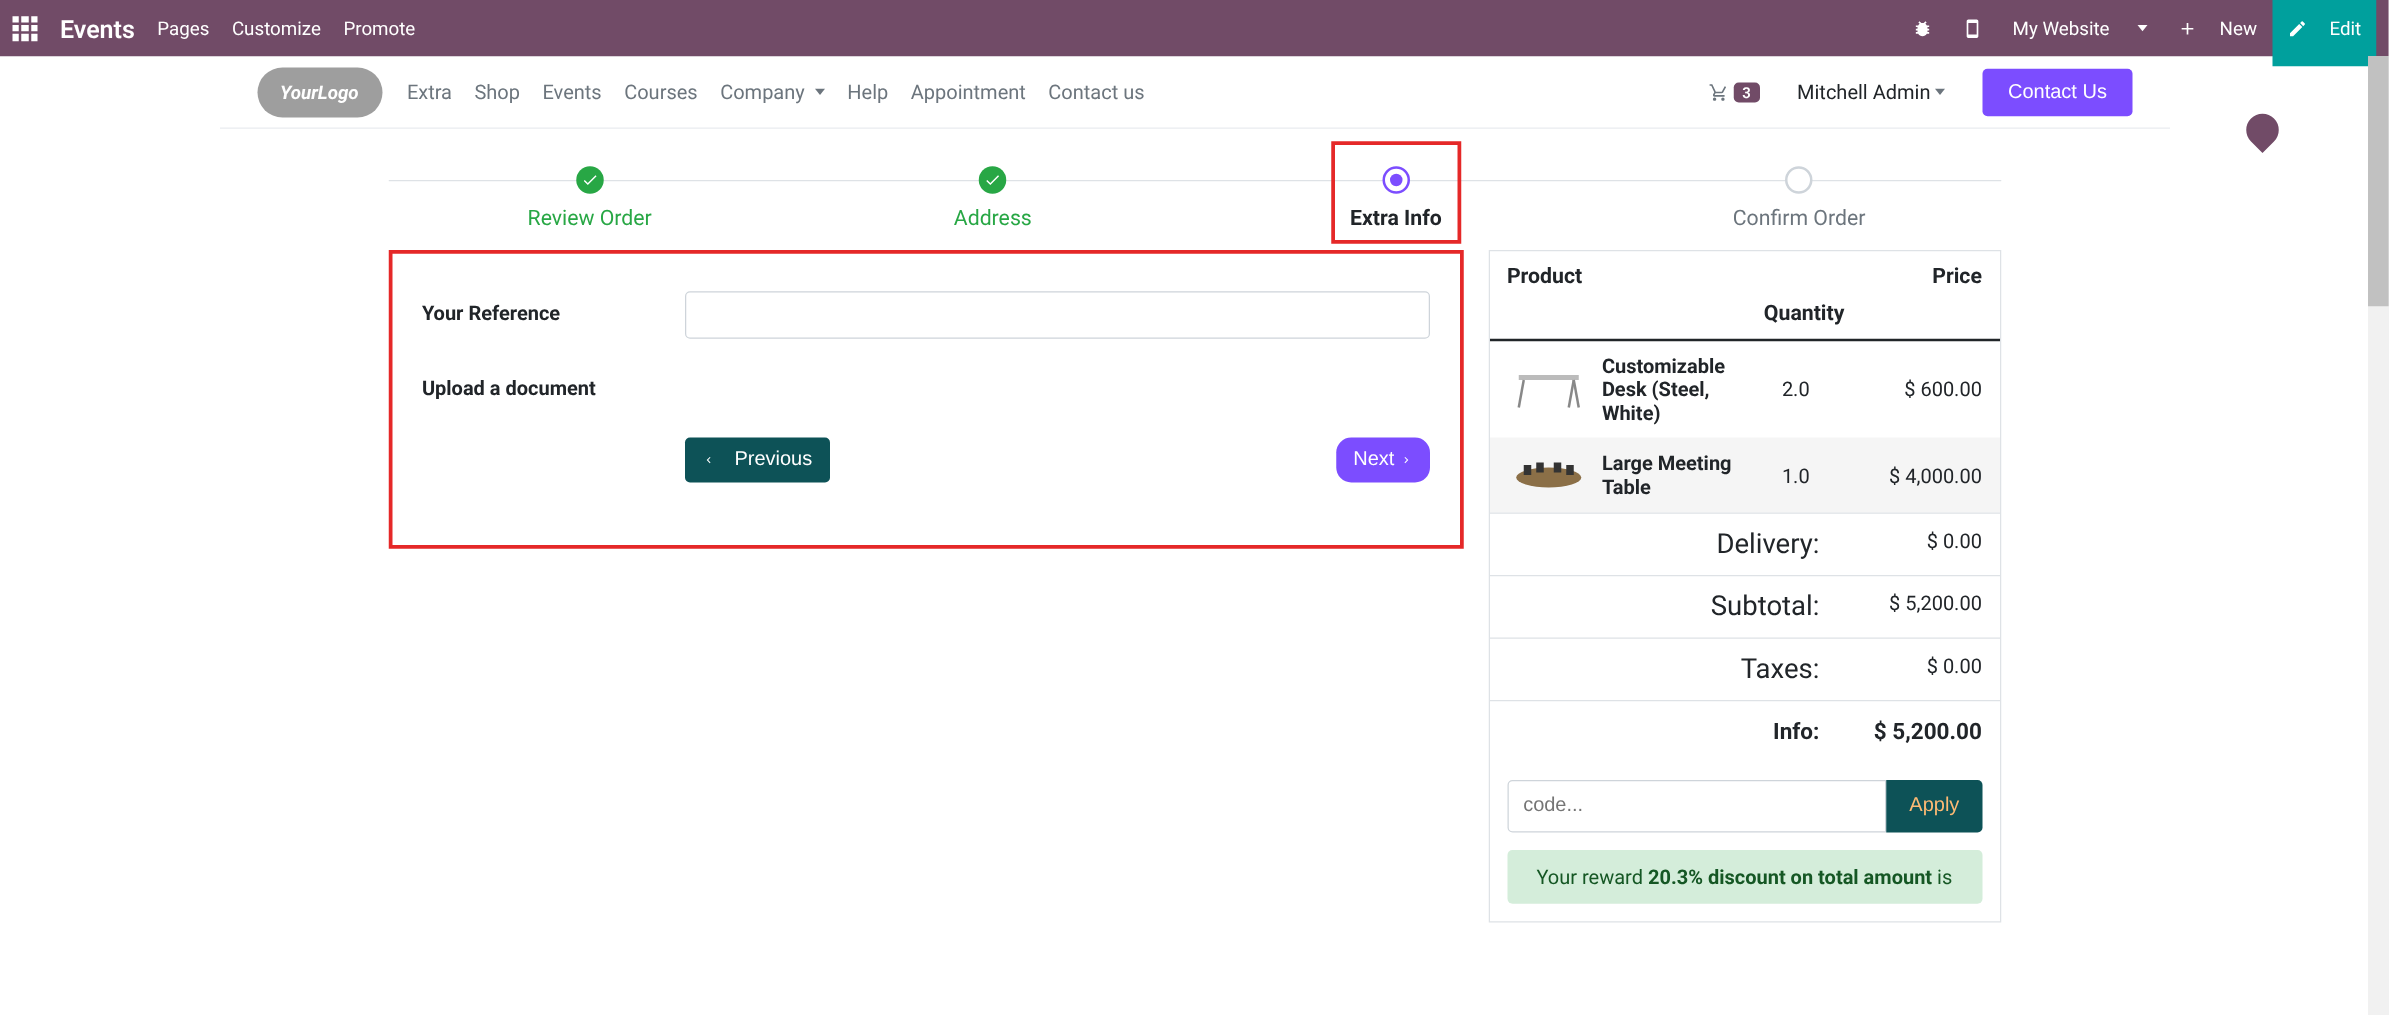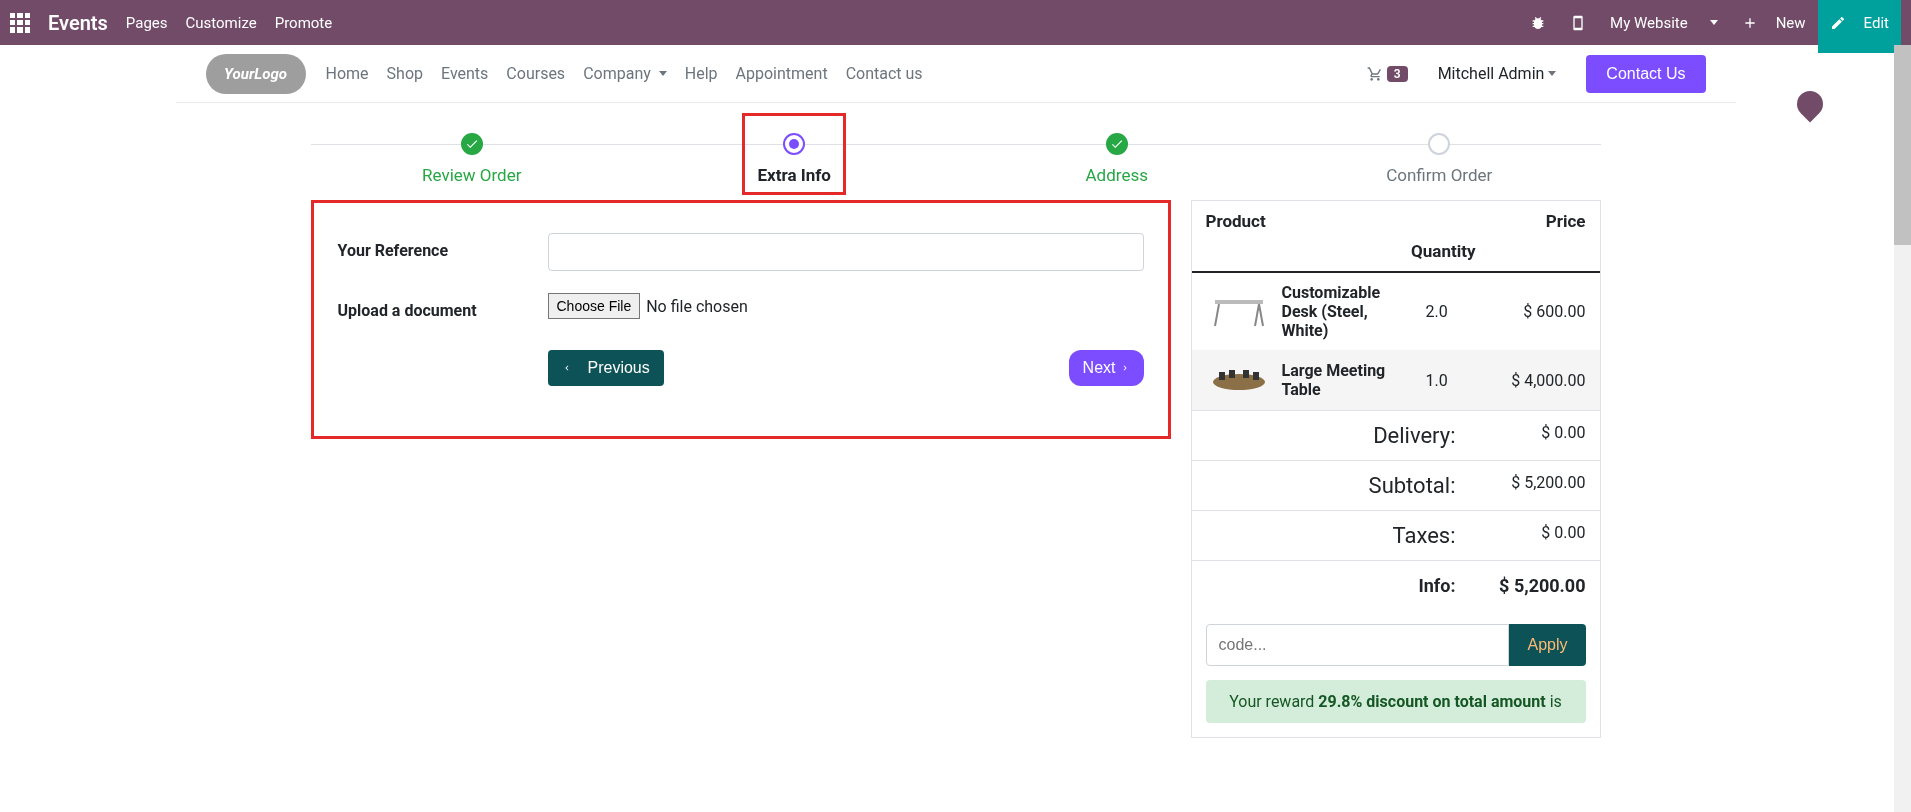--- a/index.html
+++ b/index.html
@@ -145,21 +145,21 @@
   </div>
 </div>
 
 <div class="site-wrap">
   <div class="drop-pointer"></div>
   <div class="site-nav">
     <div class="logo">
         <span>YourLogo</span>
       </div>
     <div class="nav-links">
-      <div class="nav-link">Home</div>
+      <div class="nav-link">Extra</div>
       <div class="nav-link">Shop</div>
       <div class="nav-link">Events</div>
       <div class="nav-link">Courses</div>
       <div class="nav-link">
         <span>Company</span>
         <span class="caret-down"></span>
       </div>
       <div class="nav-link">Help</div>
       <div class="nav-link">Appointment</div>
       <div class="nav-link">Contact us</div>
@@ -186,60 +186,54 @@
     <div class="step done">
       <div class="step-circle-wrap">
           <div class="step-circle done">
             <svg class="check-svg" viewBox="0 0 24 24">
               <path d="M9 16.17L4.83 12l-1.42 1.41L9 19 21 7l-1.41-1.41z"></path>
             </svg>
           </div>
         </div>
       <div class="step-label">Review Order</div>
     </div>
-    <div class="step current" style="position:relative">
-      <div class="extra-highlight" style="top:-20px; left:50%; transform:translateX(-50%); width:104px; height:82px;"></div>
-      <div class="step-circle-wrap">
-          <div class="step-circle current"></div>
-        </div>
-      <div class="step-label">Extra Info</div>
-    </div>
     <div class="step done">
       <div class="step-circle-wrap">
           <div class="step-circle done">
             <svg class="check-svg" viewBox="0 0 24 24">
               <path d="M9 16.17L4.83 12l-1.42 1.41L9 19 21 7l-1.41-1.41z"></path>
             </svg>
           </div>
         </div>
       <div class="step-label">Address</div>
     </div>
+    <div class="step current" style="position:relative">
+      <div class="extra-highlight" style="top:-20px; left:50%; transform:translateX(-50%); width:104px; height:82px;"></div>
+      <div class="step-circle-wrap">
+          <div class="step-circle current"></div>
+        </div>
+      <div class="step-label">Extra Info</div>
+    </div>
     <div class="step pending">
       <div class="step-circle-wrap">
           <div class="step-circle pending"></div>
         </div>
       <div class="step-label">Confirm Order</div>
     </div>
   </div>
 
   <div class="main-row">
 
     <div class="form-box">
       <div class="form-row">
         <div class="form-label">Your Reference</div>
         <div class="form-control-wrap"><input class="form-input" style=""></div>
       </div>
       <div class="form-row">
         <div class="form-label">Upload a document</div>
-        <div class="form-control-wrap">
-          <div class="file-wrap">
-            <button class="file-btn">Choose File</button>
-            <span class="file-text">No file chosen</span>
-          </div>
-        </div>
       </div>
       <div class="btn-row">
         <button class="btn-prev">
           <svg class="chev" viewBox="0 0 24 24" fill="#fff">
               <path d="M15.41 7.41L14 6l-6 6 6 6 1.41-1.41L10.83 12z"></path>
             </svg>
           <span>Previous</span>
         </button>
         <button class="btn-next">
           <span>Next</span>
@@ -297,21 +291,21 @@
       </div>
       <div class="summary-total">
         <div class="summary-total-label">Info:</div>
         <div class="summary-total-val">$ 5,200.00</div>
       </div>
       <div class="code-row">
         <input class="code-input" placeholder="code..." style="">
         <button class="apply-btn">Apply</button>
       </div>
       <div class="reward">
-        <span>Your reward </span><b>29.8% discount on total amount</b><span> is</span>
+        <span>Your reward </span><b>20.3% discount on total amount</b><span> is</span>
       </div>
     </div>
   </div>
 </div>
 
 <div class="scrollbar">
     <div class="scrollbar-thumb"></div>
   </div>
 
 </body></html>

